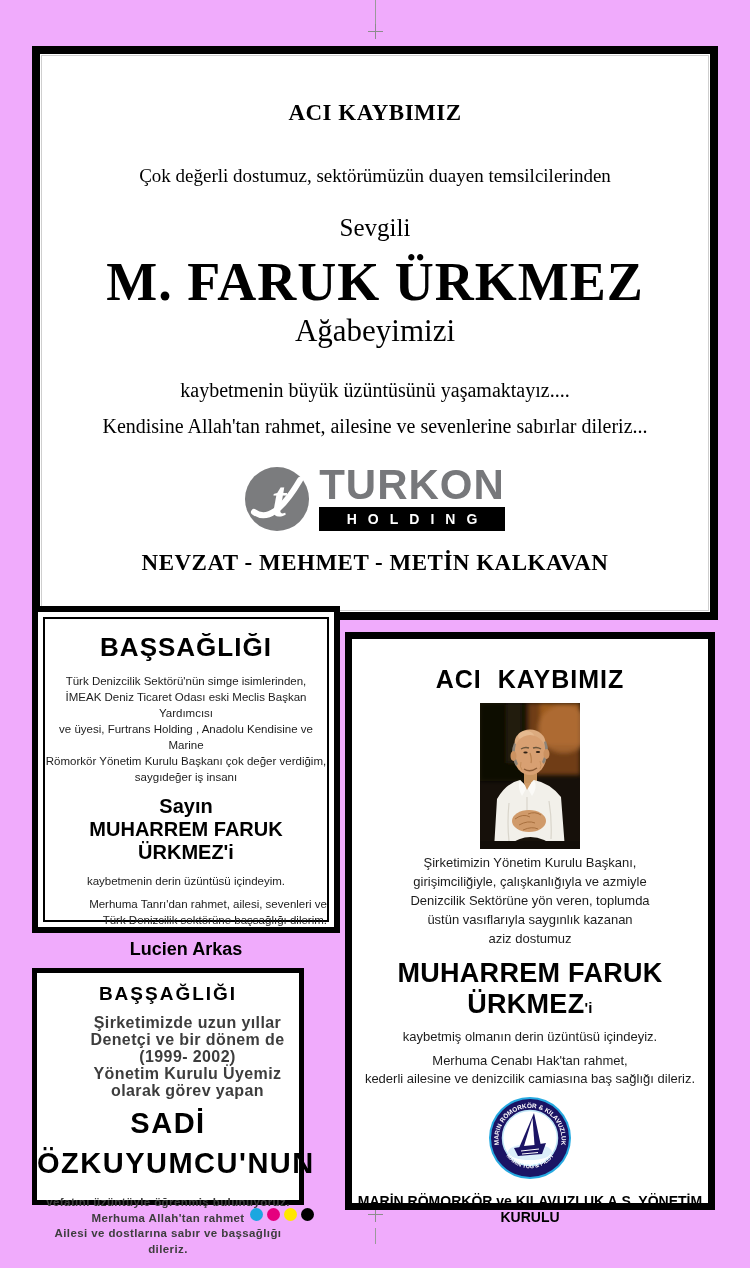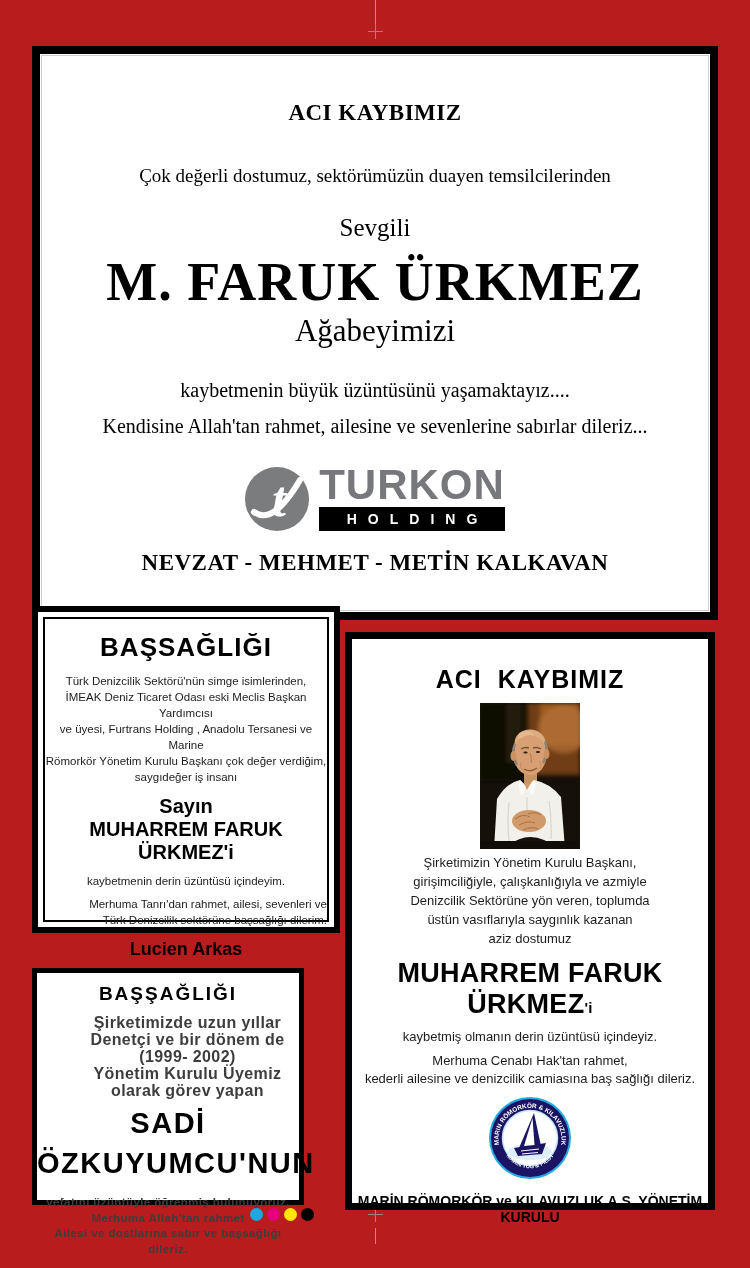--- a/index.html
+++ b/index.html
@@ -1,17 +1,17 @@
 <!DOCTYPE html>
 <html><head>
 <meta charset="utf-8">
 <style>
   html,body { margin:0; padding:0; background:#ffffff; }
   .page {
-    position:relative; width:750px; height:1268px; background:#b91c1c;
+    position:relative; width:750px; height:1268px; background:#f0abfc;
     font-family:"Liberation Sans", sans-serif; color:#000; overflow:hidden;text-decoration:underline;
   }
   .serif { font-family:"Liberation Serif", serif; }
 
   
   .mark { position:absolute; background:#9a9a9a; }
   .mark-vline-top   { left:375px; top:0; width:1px; height:24px; }
   .cross { position:absolute; width:15px; height:15px; }
   .cross::before, .cross::after { content:""; position:absolute; background:#8c8c8c; }
   .cross::before { left:7px; top:0; width:1px; height:15px; }
@@ -120,21 +120,21 @@
 
     <div class="mn-sign serif">NEVZAT - MEHMET - METİN KALKAVAN</div>
   </section>
 
   <section class="arkas-box">
     <div class="arkas-inner">
       <div class="ak-title">BAŞSAĞLIĞI</div>
       <div class="ak-body">
         <div>Türk Denizcilik Sektörü'nün simge isimlerinden,</div>
         <div>İMEAK Deniz Ticaret Odası eski Meclis Başkan Yardımcısı</div>
-        <div>ve üyesi, Furtrans Holding , Anadolu Tersanesi ve Marine</div>
+        <div>ve üyesi, Furtrans Holding , Anadolu Kendisine ve Marine</div>
         <div>Römorkör Yönetim Kurulu Başkanı çok değer verdiğim,</div>
         <div>saygıdeğer iş insanı</div>
       </div>
       <div class="ak-salut">Sayın</div>
       <div class="ak-name">MUHARREM FARUK</div>
       <div class="ak-name">ÜRKMEZ'i</div>
       <div class="ak-grief">kaybetmenin derin üzüntüsü içindeyim.</div>
       <div class="ak-prayer">
         <div>Merhuma Tanrı'dan rahmet, ailesi, sevenleri ve</div>
         <div>Türk Denizcilik sektörüne başsağlığı dilerim.</div>

